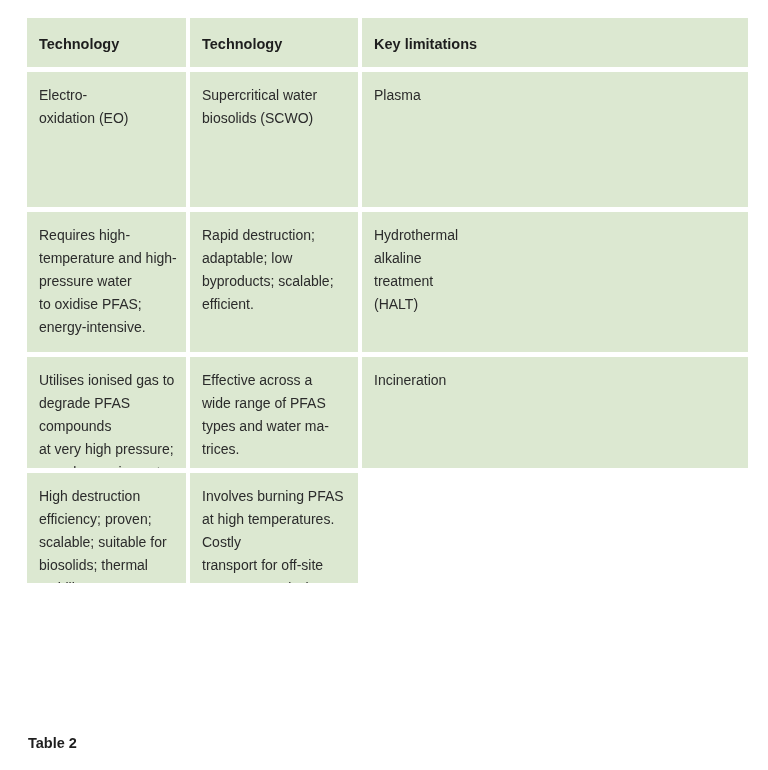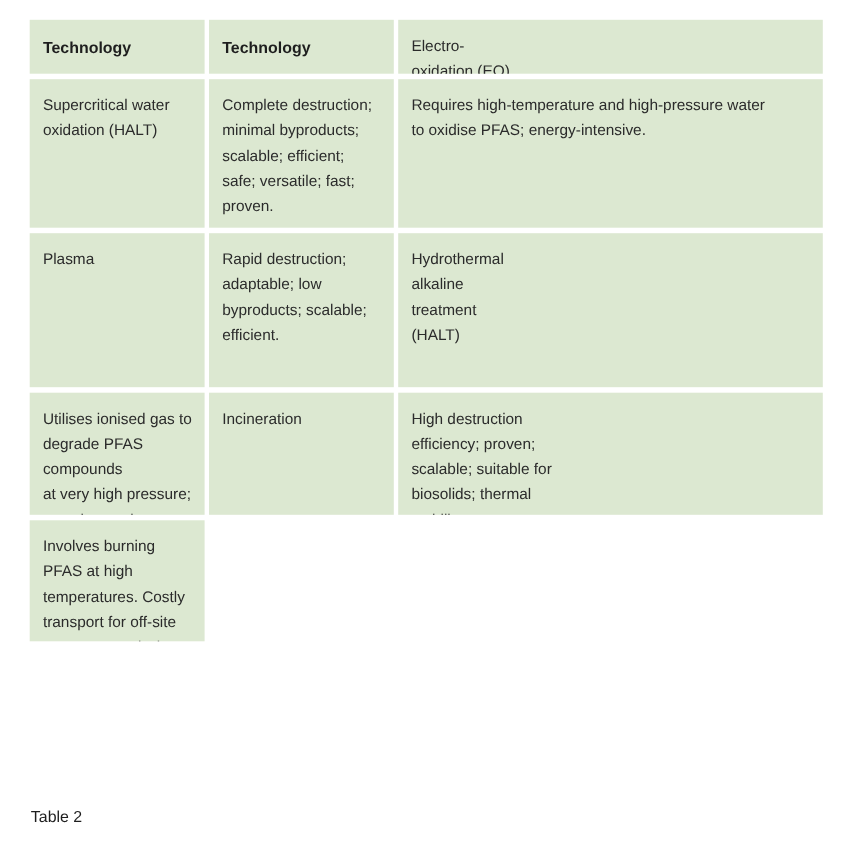--- a/index.html
+++ b/index.html
@@ -45,60 +45,60 @@
     padding: 4px 8px 0 12px;
     white-space: normal;
   }
   .cell.body {
     padding: 12px 6px 8px 12px;
   }
   .caption {
     position: absolute;
     left: 28px;
     top: 735px;
-    font-weight: normal;
+    font-weight: bold;
     font-size: 14.5px;
     color: #1e1e1e;
   }
 </style>
 </head>
 <body>
 
 <div class="page">
   <div class="table-block">
 
     <div class="cell head">Technology</div>
     <div class="cell head">Technology</div>
+    <div class="cell head">Key limitations</div>
 
     <div class="cell body">Electro-
 oxidation (EO)</div>
 
     <div class="cell body">Supercritical water
-oxidation (HALT)</div>
-    <div class="cell body">Complete destruction;
-minimal byproducts;
-scalable; efficient;
-safe; versatile; fast;
-proven.</div>
+biosolids (SCWO)</div>
+    <div class="cell body">Plasma</div>
+
     <div class="cell body">Requires high-temperature and high-pressure water
 to oxidise PFAS; energy-intensive.</div>
-
-    <div class="cell body">Plasma</div>
     <div class="cell body">Rapid destruction;
 adaptable; low
 byproducts; scalable;
 efficient.</div>
     <div class="cell body">Hydrothermal
 alkaline
 treatment
 (HALT)</div>
 
     <div class="cell body">Utilises ionised gas to degrade PFAS compounds
 at very high pressure; complex equipment
 requirements.</div>
+    <div class="cell body">Effective across a
+wide range of PFAS
+types and water ma-
+trices.</div>
 
     <div class="cell body">Incineration</div>
     <div class="cell body">High destruction
 efficiency; proven;
 scalable; suitable for
 biosolids; thermal
 stability.</div>
     <div class="cell body">Involves burning PFAS at high temperatures. Costly
 transport for off-site treatment; emissions
 under scrutiny; limited kiln thermal.</div>

